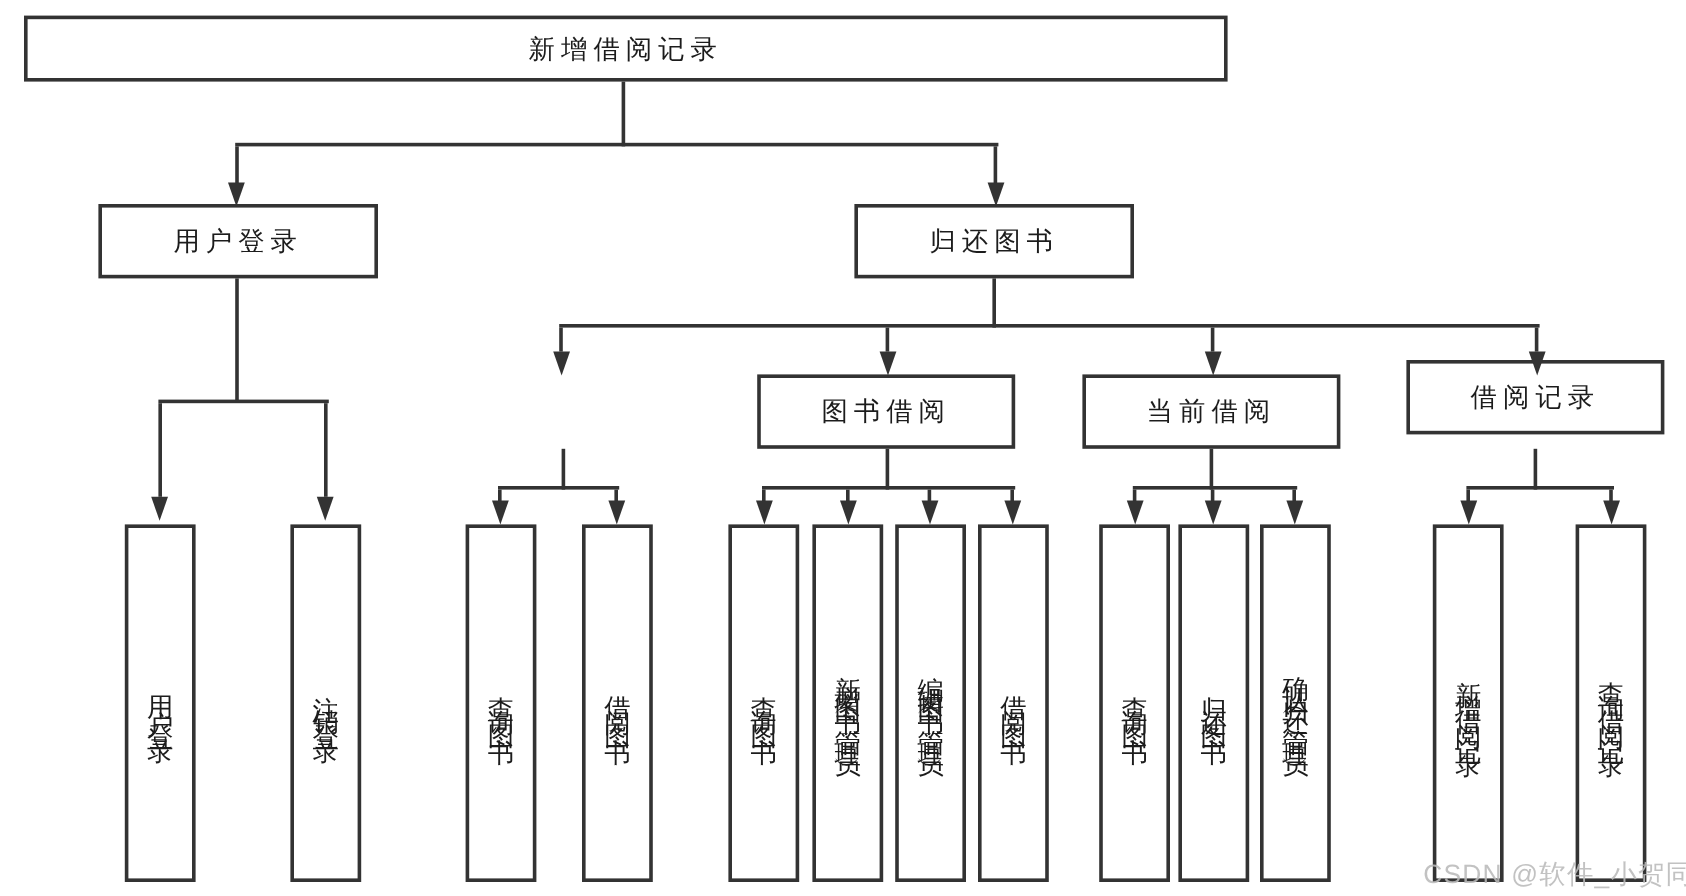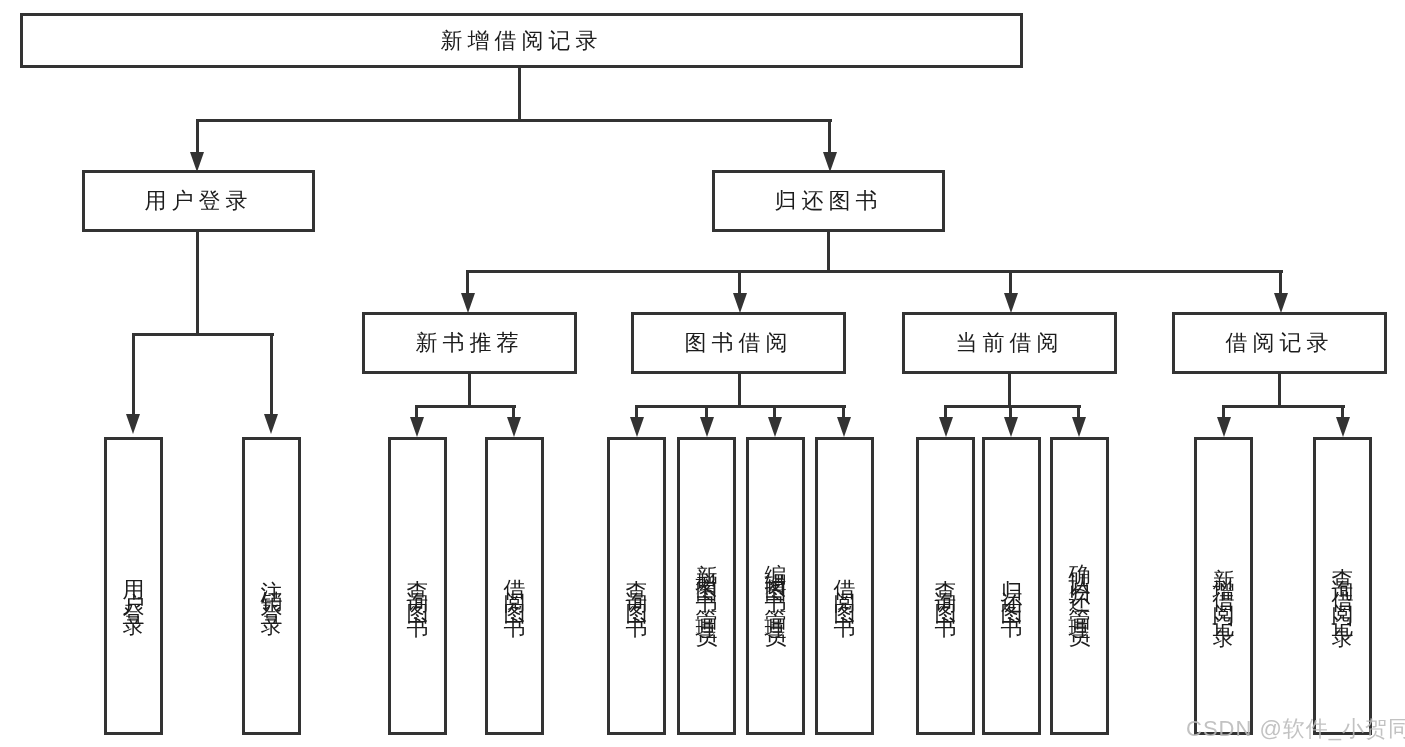--- a/index.html
+++ b/index.html
@@ -50,27 +50,26 @@
 <body>
 
 <div id="stage">
 
   <div class="box" style="left:20px;top:13px;width:1003px;height:55px">新增借阅记录</div>
 
   <div class="box" style="left:82px;top:170px;width:233px;height:62px">用户登录</div>
 
   <div class="box" style="left:712px;top:170px;width:233px;height:62px">归还图书</div>
 
-  <div class="box" style="left:362px;top:312px;width:215px;height:62px">新书推荐</div>
 
   <div class="box" style="left:902px;top:312px;width:215px;height:62px">当前借阅</div>
 
   <div class="box" style="left:631px;top:312px;width:215px;height:62px">图书借阅</div>
 
-  <div class="box" style="left:1172px;top:312px;width:215px;height:62px">借阅记录</div>
+  <div class="box" style="left:1172px;top:300px;width:215px;height:62px">借阅记录</div>
 
   <div class="box vbox" style="left:104px;top:437px;width:59px;height:298px">用户登录</div>
 
   <div class="box vbox" style="left:242px;top:437px;width:59px;height:298px">注销登录</div>
 
   <div class="box vbox" style="left:388px;top:437px;width:59px;height:298px">查询图书</div>
 
   <div class="box vbox" style="left:485px;top:437px;width:59px;height:298px">借阅图书</div>
 
   <div class="box vbox" style="left:607px;top:437px;width:59px;height:298px">查询图书</div>

